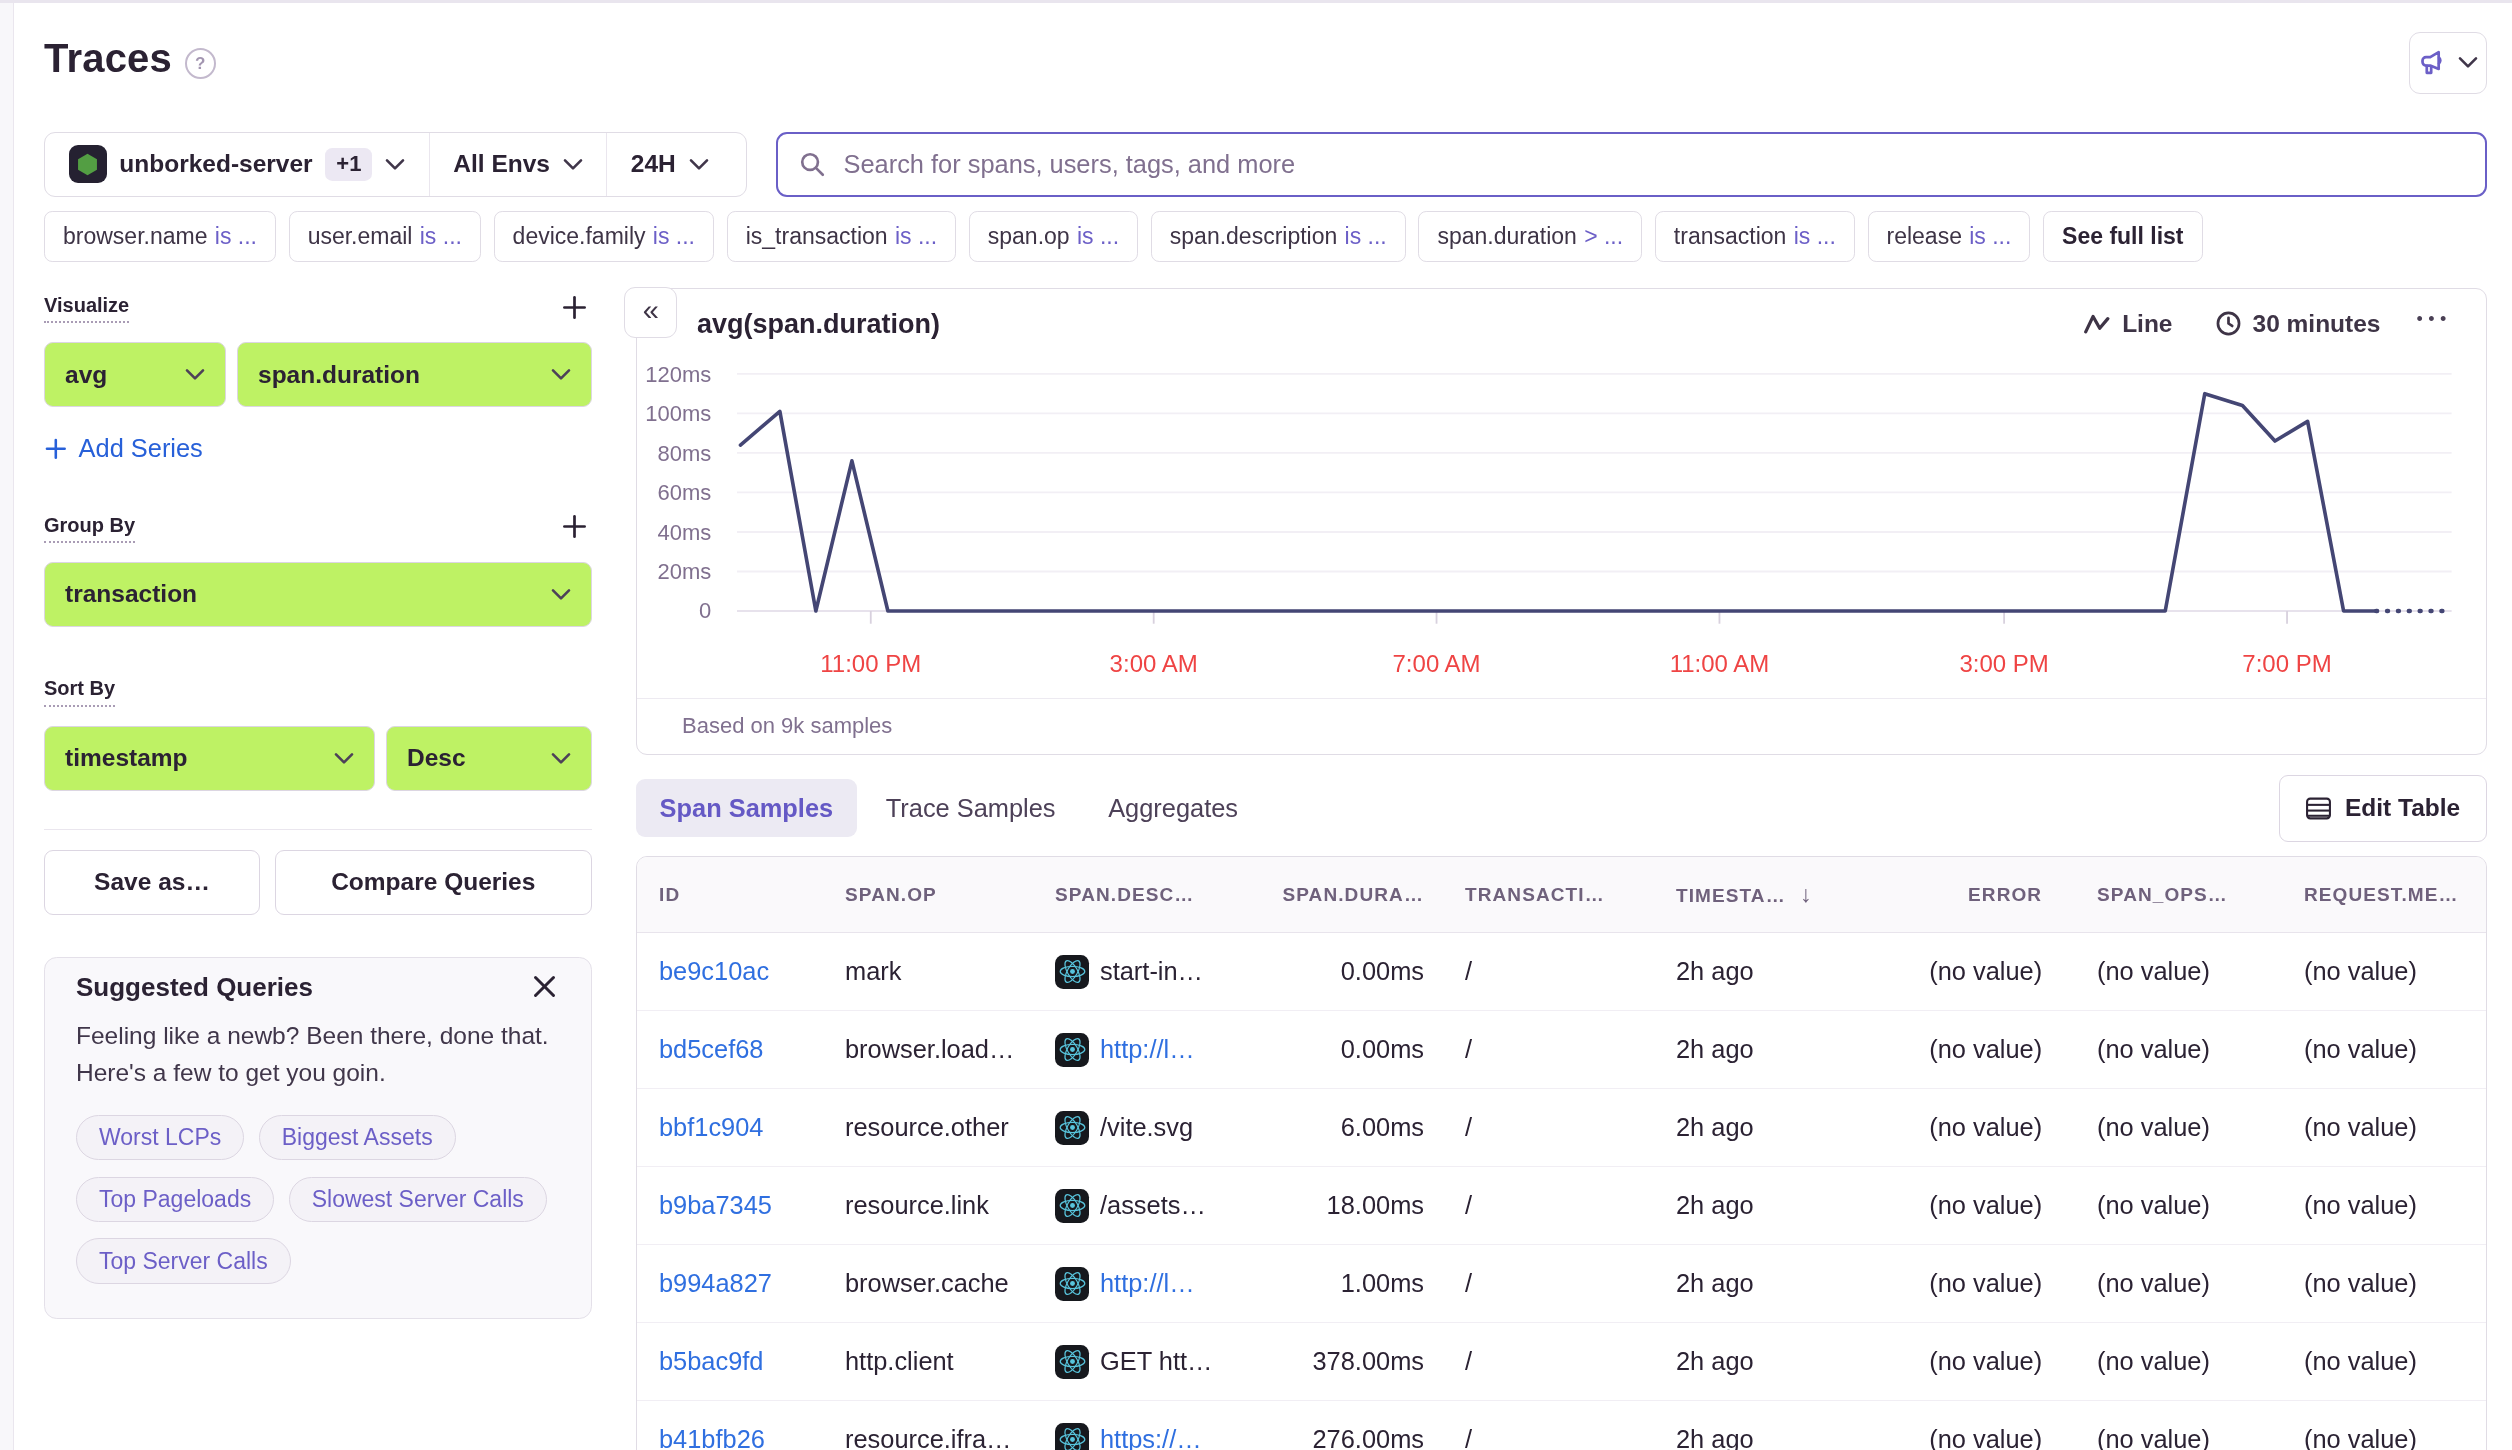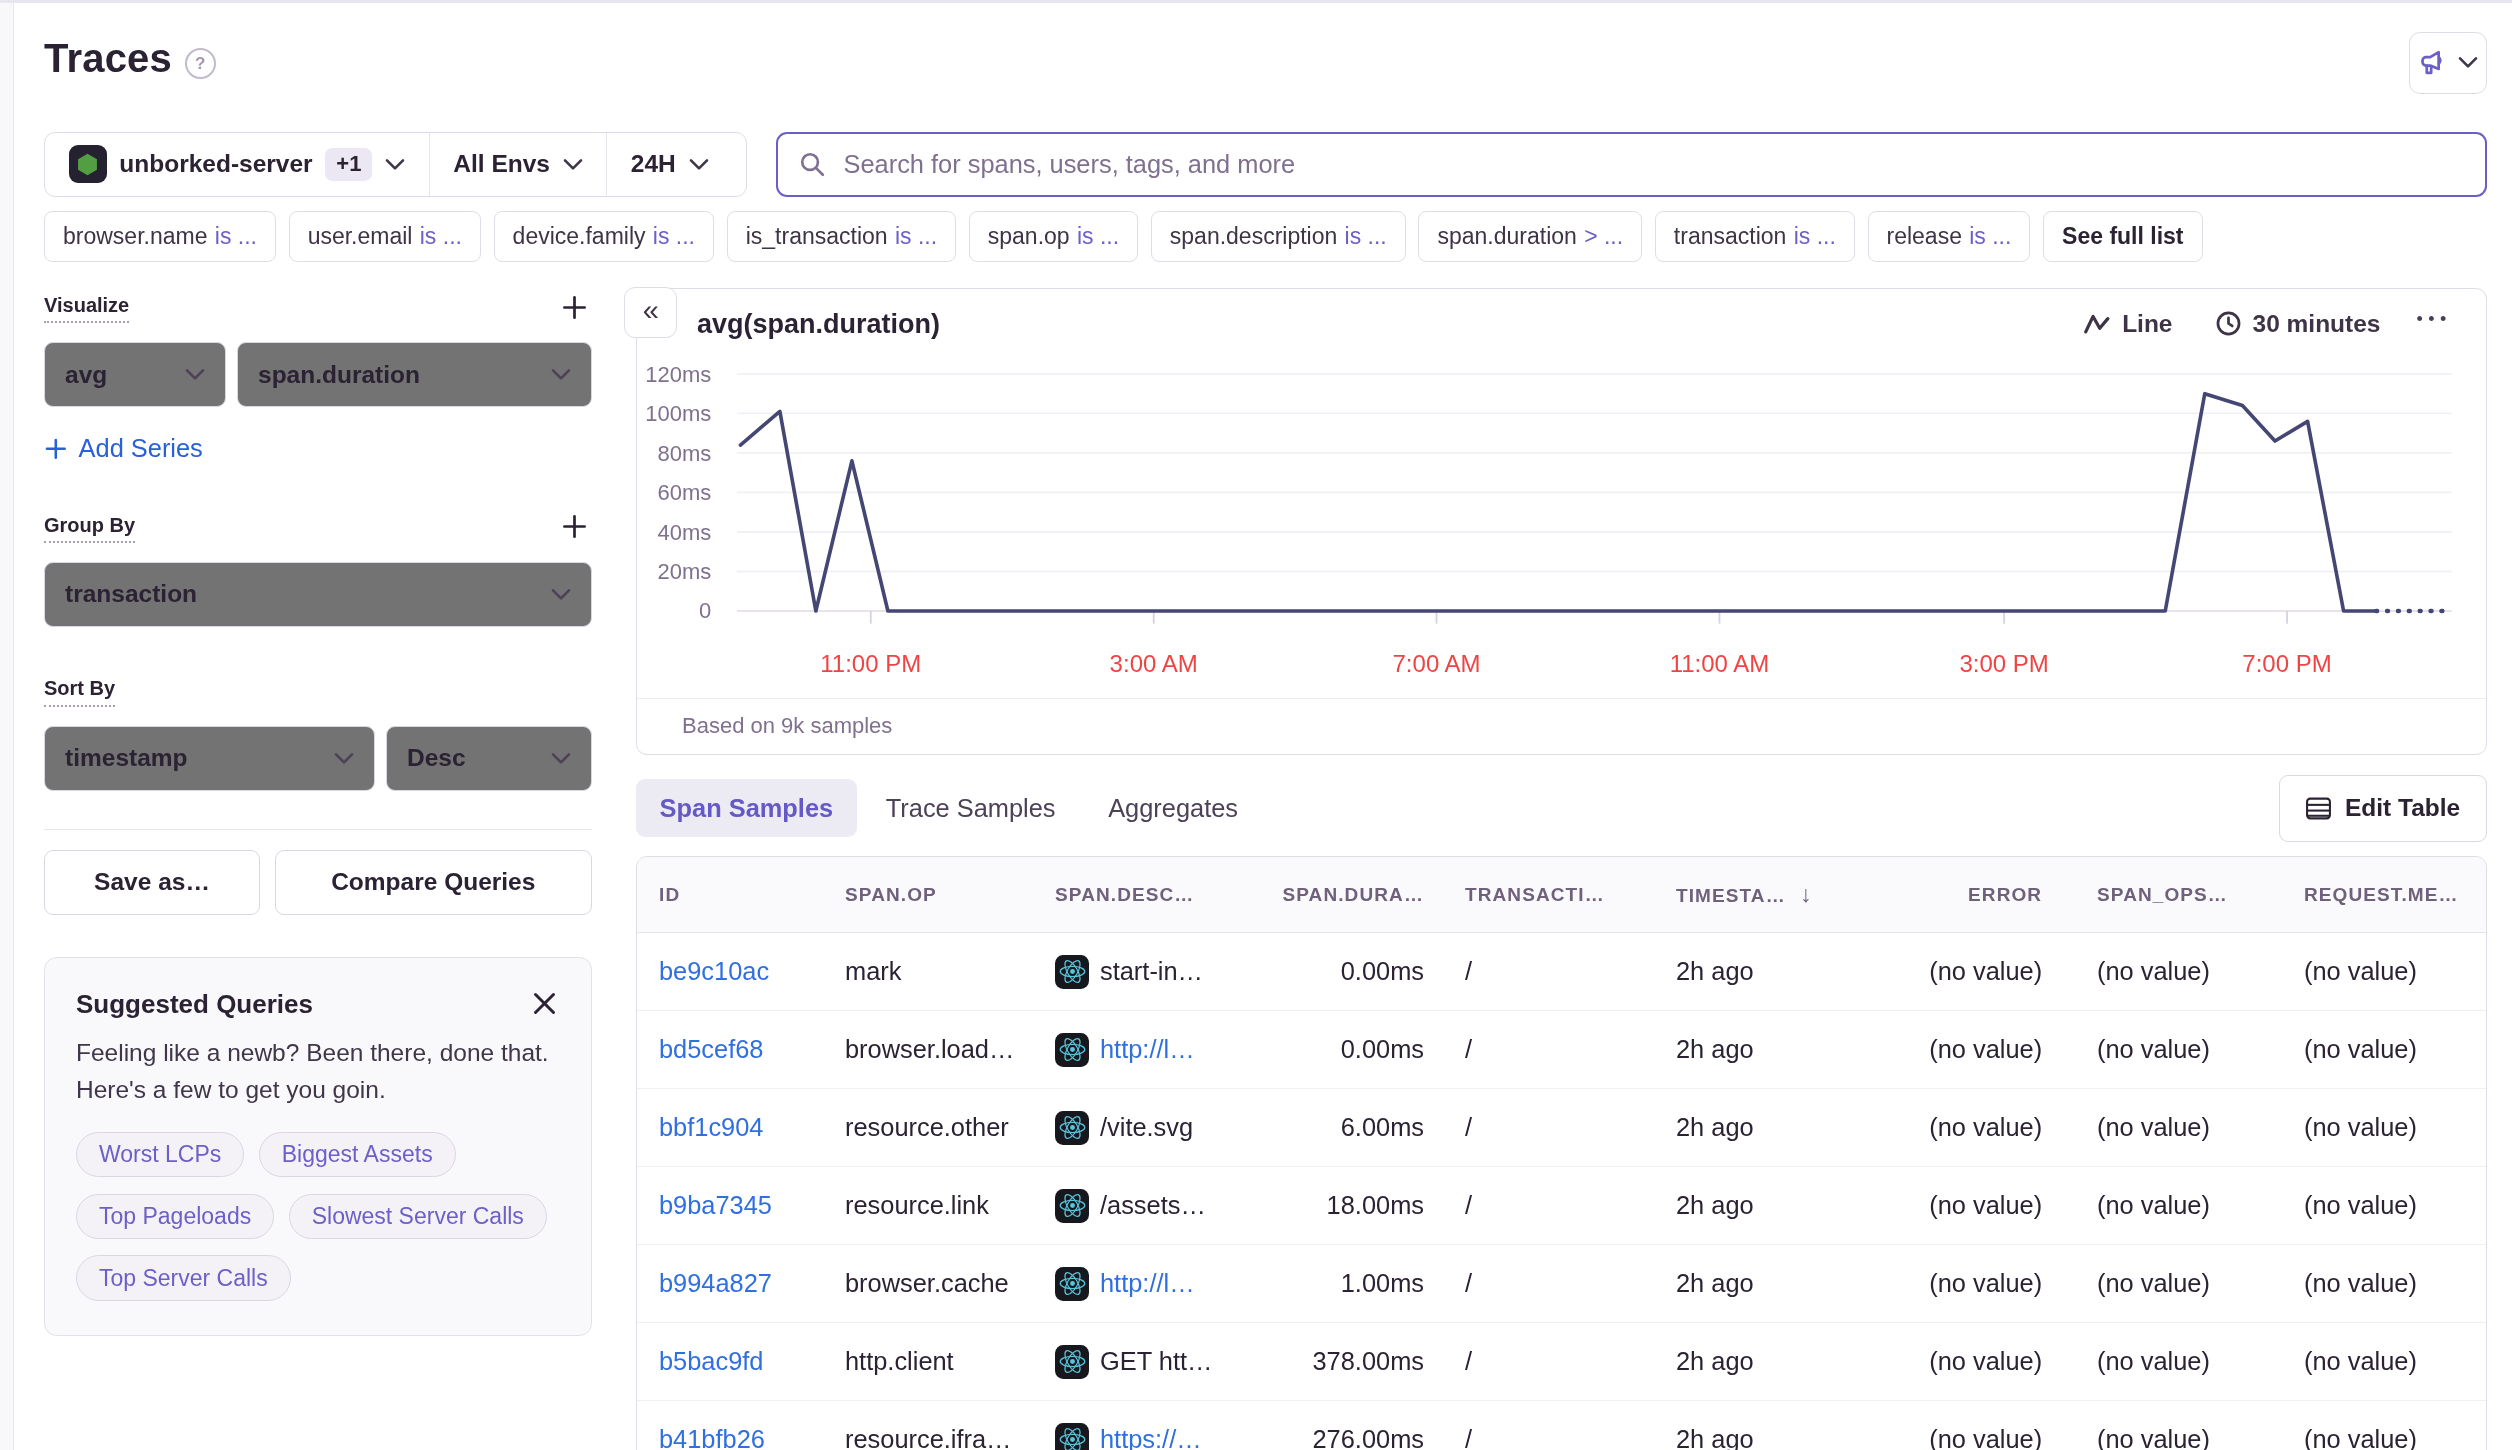--- a/index.html
+++ b/index.html
@@ -45,35 +45,35 @@
   .sidebar{width:548px;flex:none;}
   .rightcol{flex:1;min-width:0;}
 
   
   .side-head{display:flex;justify-content:space-between;align-items:center;height:42px;}
   .head-label{font-size:20px;font-weight:700;color:#2b2233;border-bottom:2.7px dotted #a99cb5;padding-bottom:4.5px;}
   .plus-btn{background:none;border:none;cursor:pointer;padding:3.6px;}
   .plus-btn svg{stroke:#2b2233;stroke-width:2.4;stroke-linecap:round;}
   .select-row{display:flex;gap:11px;margin-top:12.7px;}
   .select{display:flex;align-items:center;justify-content:space-between;border:1.8px solid #dcd6e2;border-radius:9px;
-    height:65px;padding:4px 20px;font-size:24.5px;font-weight:600;color:#2b2233;background:#737373;cursor:pointer;box-sizing:border-box;}
+    height:65px;padding:4px 20px;font-size:24.5px;font-weight:600;color:#2b2233;background:#bef264;cursor:pointer;box-sizing:border-box;}
   .select .chev{stroke:#4d4158;}
   .sel-agg{width:182px;flex:none;}
   .sel-field{flex:1;}
   .add-series{display:flex;align-items:center;gap:11px;color:#2760d9;font-size:25.4px;font-weight:500;margin-top:27px;background:none;border:none;cursor:pointer;padding:0;font-family:inherit;}
   .add-series svg{stroke:#2760d9;stroke-width:2.6;stroke-linecap:round;}
   .gap-lg{margin-top:44px;}
   .side-divider{border:none;border-top:1.8px solid #eae6ee;margin:38px 0 0 0;}
   .side-btn-row{display:flex;gap:14.5px;margin-top:20px;}
   .btn{border:1.8px solid #dcd6e2;border-radius:9px;background:#fff;font-size:24.5px;font-weight:600;color:#2b2233;
     height:65px;cursor:pointer;font-family:inherit;}
   .btn-save{width:216px;flex:none;}
   .btn-compare{flex:1;}
 
-  .suggested{margin-top:42px;background:#f9f8fb;border:1.8px solid #e4e0e9;border-radius:12.7px;padding:31px 31px 34px 31px;box-sizing:border-box;}
+  .suggested{margin-top:42px;background:#f9f8fb;border:1.8px solid #e4e0e9;border-radius:12.7px;padding:14px 31px 34px 31px;box-sizing:border-box;}
   .sq-head{display:flex;justify-content:space-between;align-items:flex-start;}
   .sq-title{font-size:26px;font-weight:700;color:#2b2233;}
   .close-btn{background:none;border:none;cursor:pointer;padding:1.8px;}
   .close-btn svg{stroke:#2b2233;stroke-width:2.6;stroke-linecap:round;}
   .sq-body{font-size:24.5px;color:#40364a;line-height:1.5;margin-top:12.7px;}
   .sq-chips{display:flex;flex-wrap:wrap;gap:16.3px 14.5px;margin-top:23.6px;}
   .sq-chip{border:1.8px solid #dcd6e2;border-radius:907px;background:#f4f2f7;color:var(--accent-purple,#6c5fc7);
     font-size:23px;font-weight:500;padding:8.2px 22px;cursor:pointer;font-family:inherit;white-space:nowrap;}
 
   

